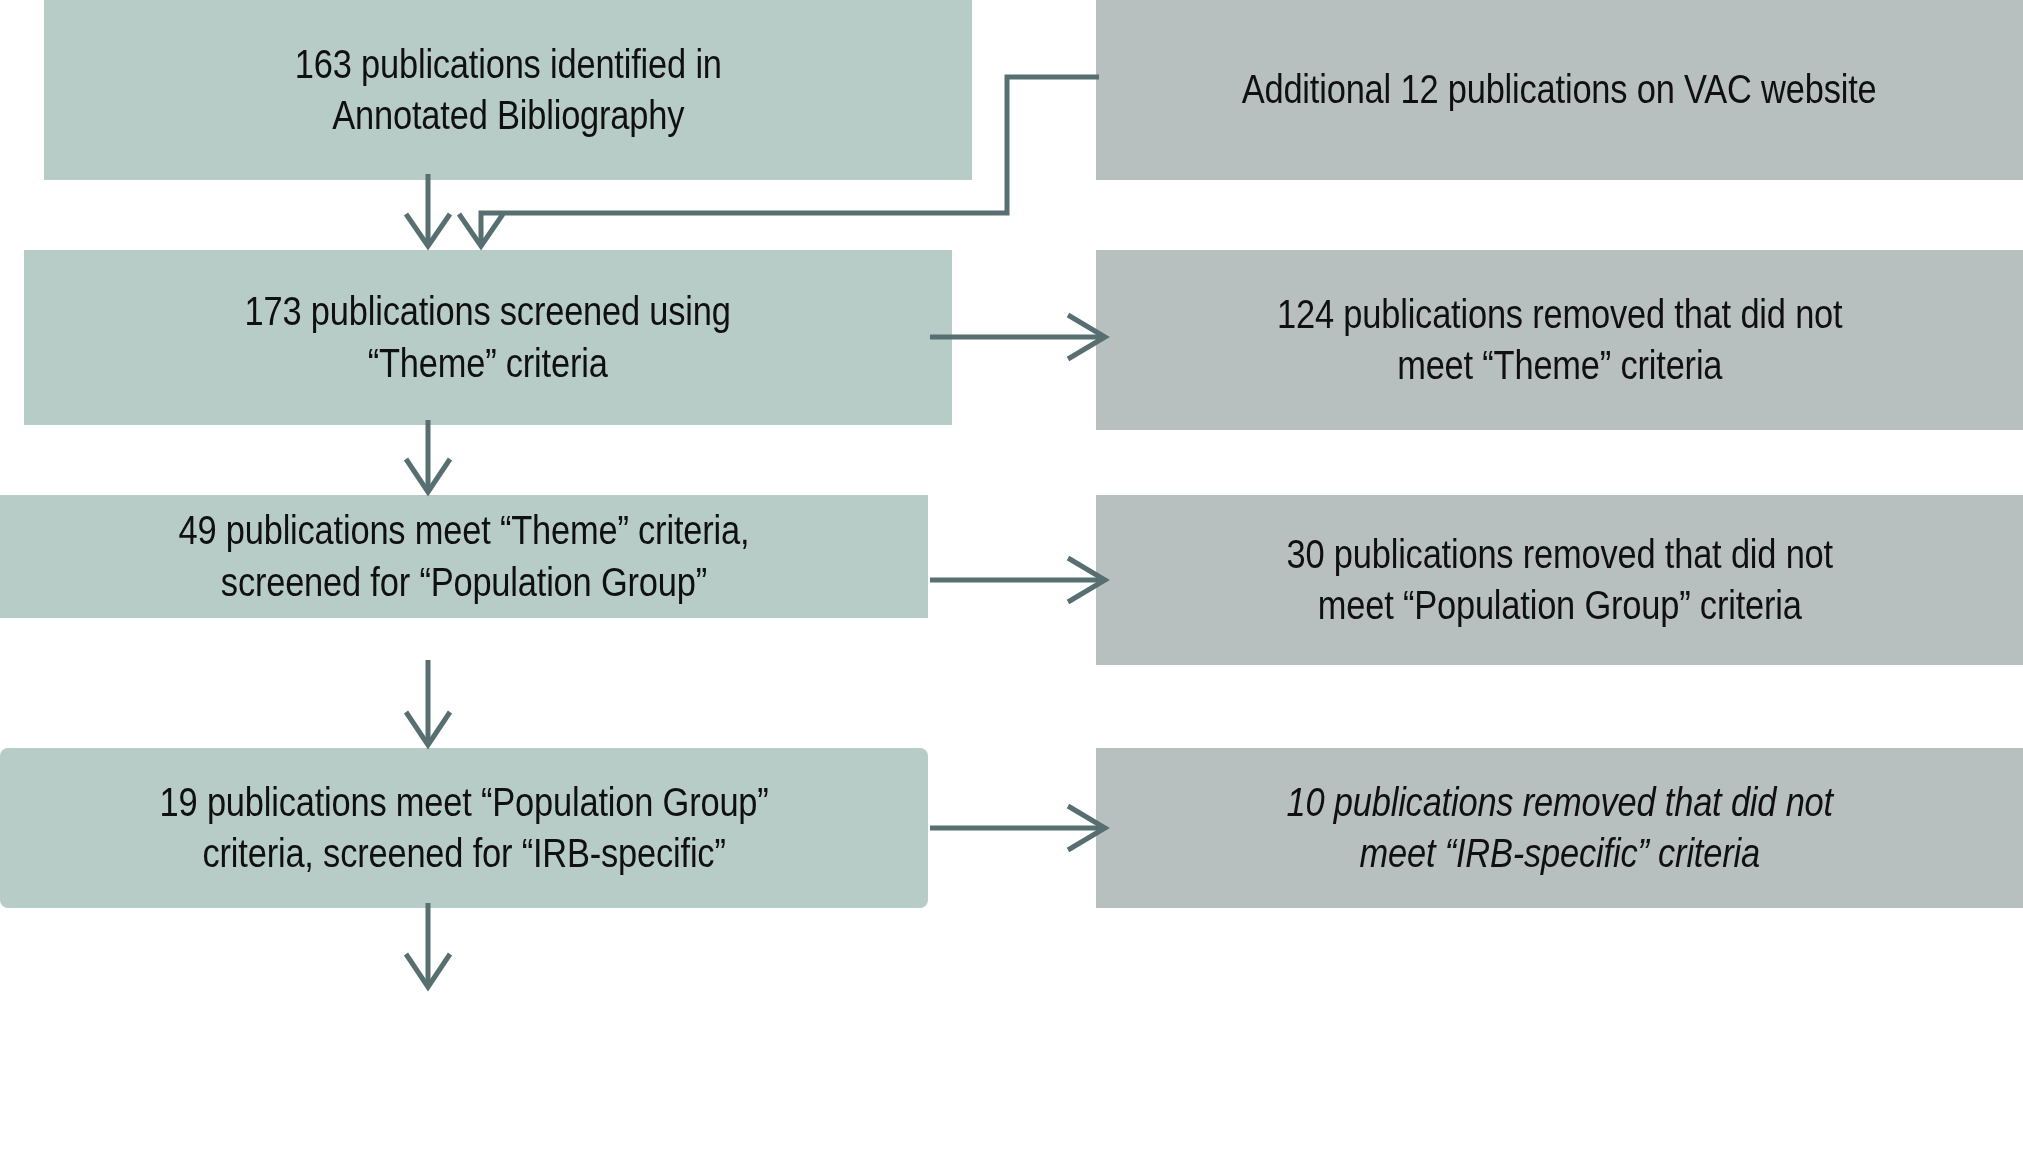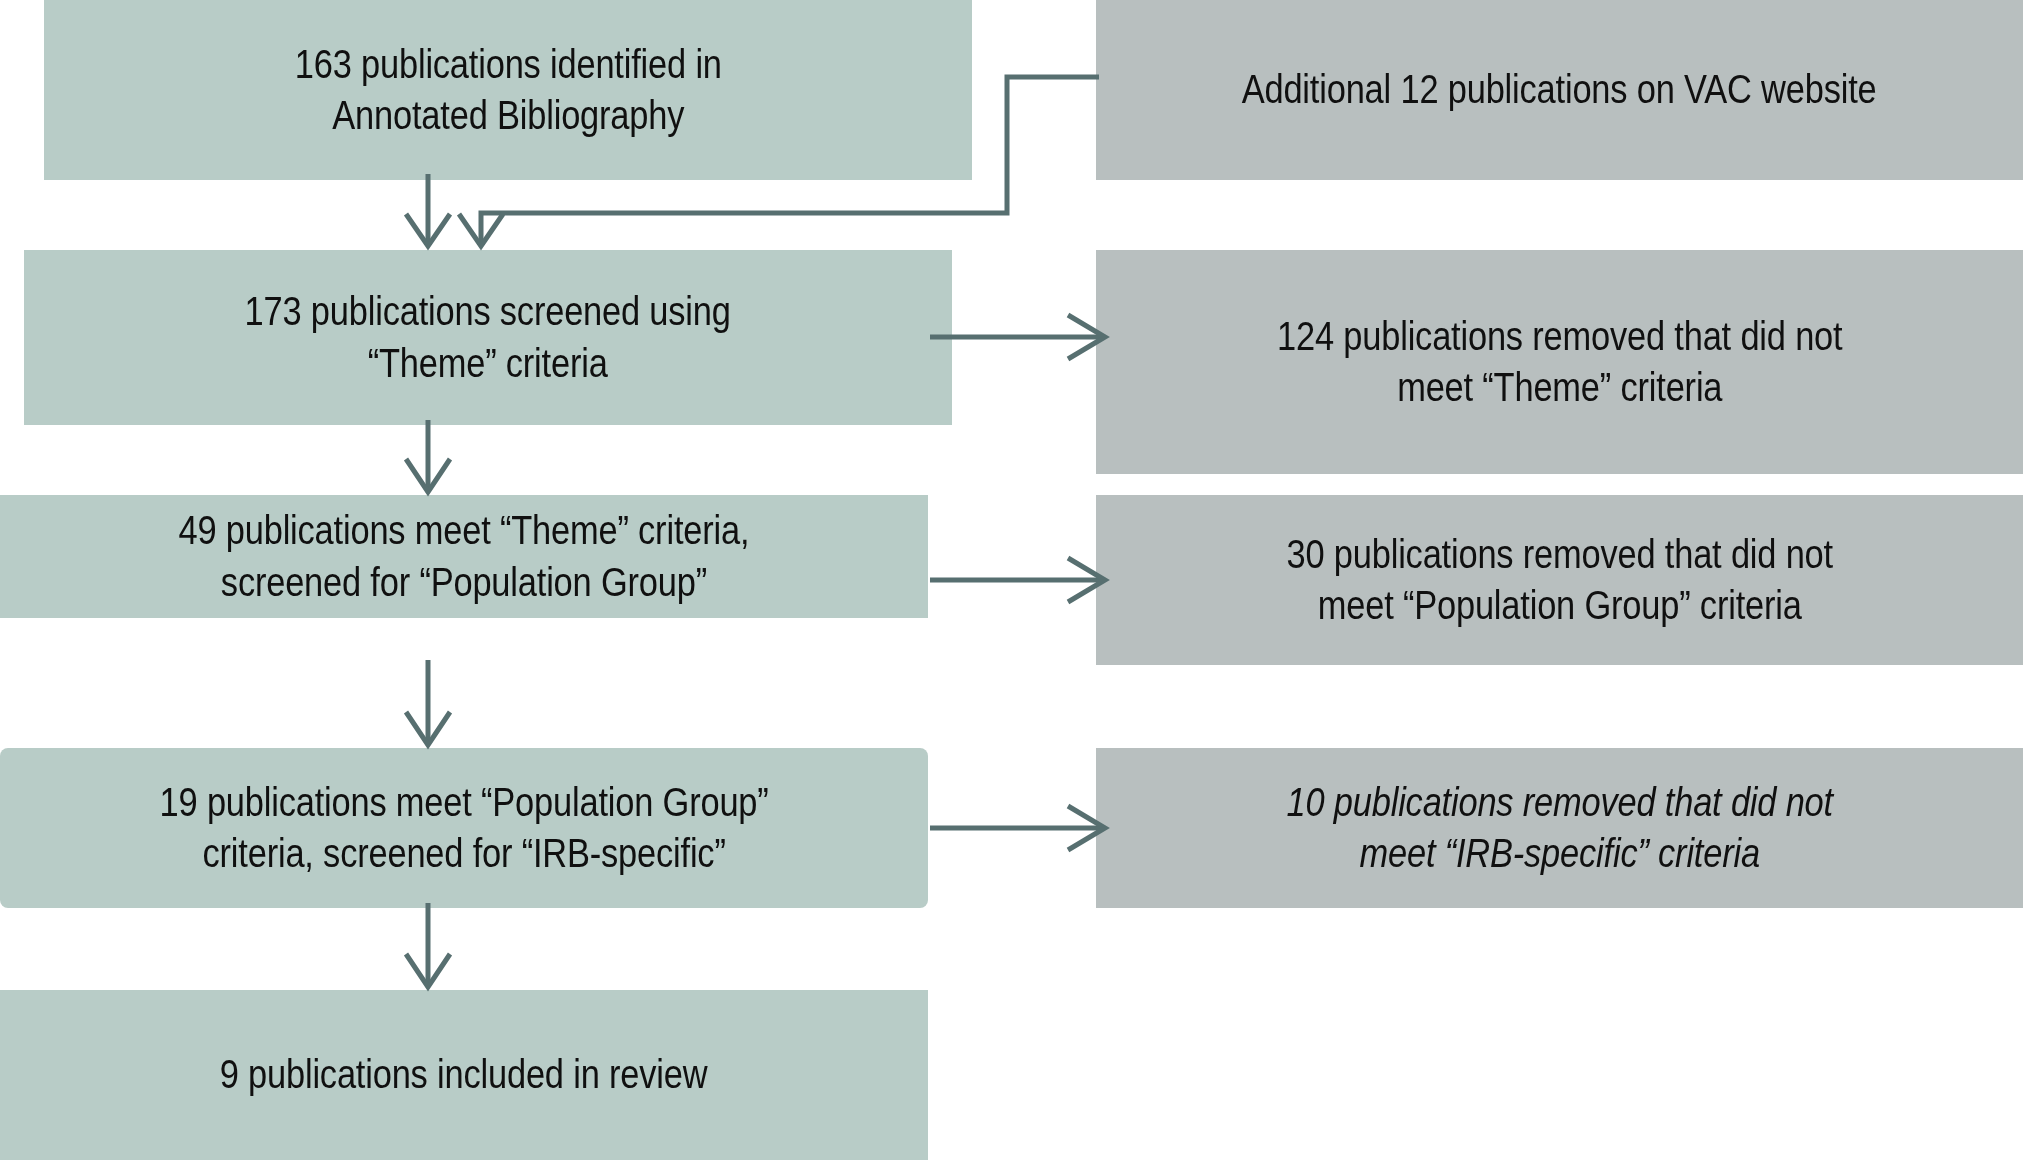--- a/index.html
+++ b/index.html
@@ -76,21 +76,21 @@
 
   <div class="box box-right" style="left:1096px; top:0px; width:927px; height:180px;">
     <span class="box-text">Additional 12 publications on VAC website</span>
   </div>
 
   <div class="box box-left" style="left:0px; top:250px; width:928px; height:175px;margin-left:24px;">
     <span class="box-text">173 publications screened using
 “Theme” criteria</span>
   </div>
 
-  <div class="box box-right" style="left:1096px; top:250px; width:927px; height:224px;align-items:center;">
+  <div class="box box-right" style="left:1096px; top:250px; width:927px; height:180px;align-items:center;">
     <span class="box-text">124 publications removed that did not
 meet “Theme” criteria</span>
   </div>
 
   <div class="box box-left" style="left:0px; top:495px; width:928px; height:123px;">
     <span class="box-text">49 publications meet “Theme” criteria,
 screened for “Population Group”</span>
   </div>
 
   <div class="box box-right" style="left:1096px; top:495px; width:927px; height:170px;justify-content:center;">
@@ -101,23 +101,20 @@
   <div class="box box-left" style="left:0px; top:748px; width:928px; height:160px;border-radius:8px;">
     <span class="box-text">19 publications meet “Population Group”
 criteria, screened for “IRB-specific”</span>
   </div>
 
   <div class="box box-right" style="left:1096px; top:748px; width:927px; height:160px;font-style:italic;">
     <span class="box-text">10 publications removed that did not
 meet “IRB-specific” criteria</span>
   </div>
 
-  <div class="box box-left" style="left:0px; top:990px; width:928px; height:170px;">
-    <span class="box-text">9 publications included in review</span>
-  </div>
 
   <svg id="connectors" viewBox="0 0 2023 1160">
 
     <g>
       <path class="conn" d="M428,174 L428,242"></path>
       <path class="arrowhead" d="M406,214 L428,246 L450,214"></path>
     </g>
 
     <g>
       <path class="conn" d="M1099,77 L1007,77 L1007,213 L481,213 L481,242"></path>

